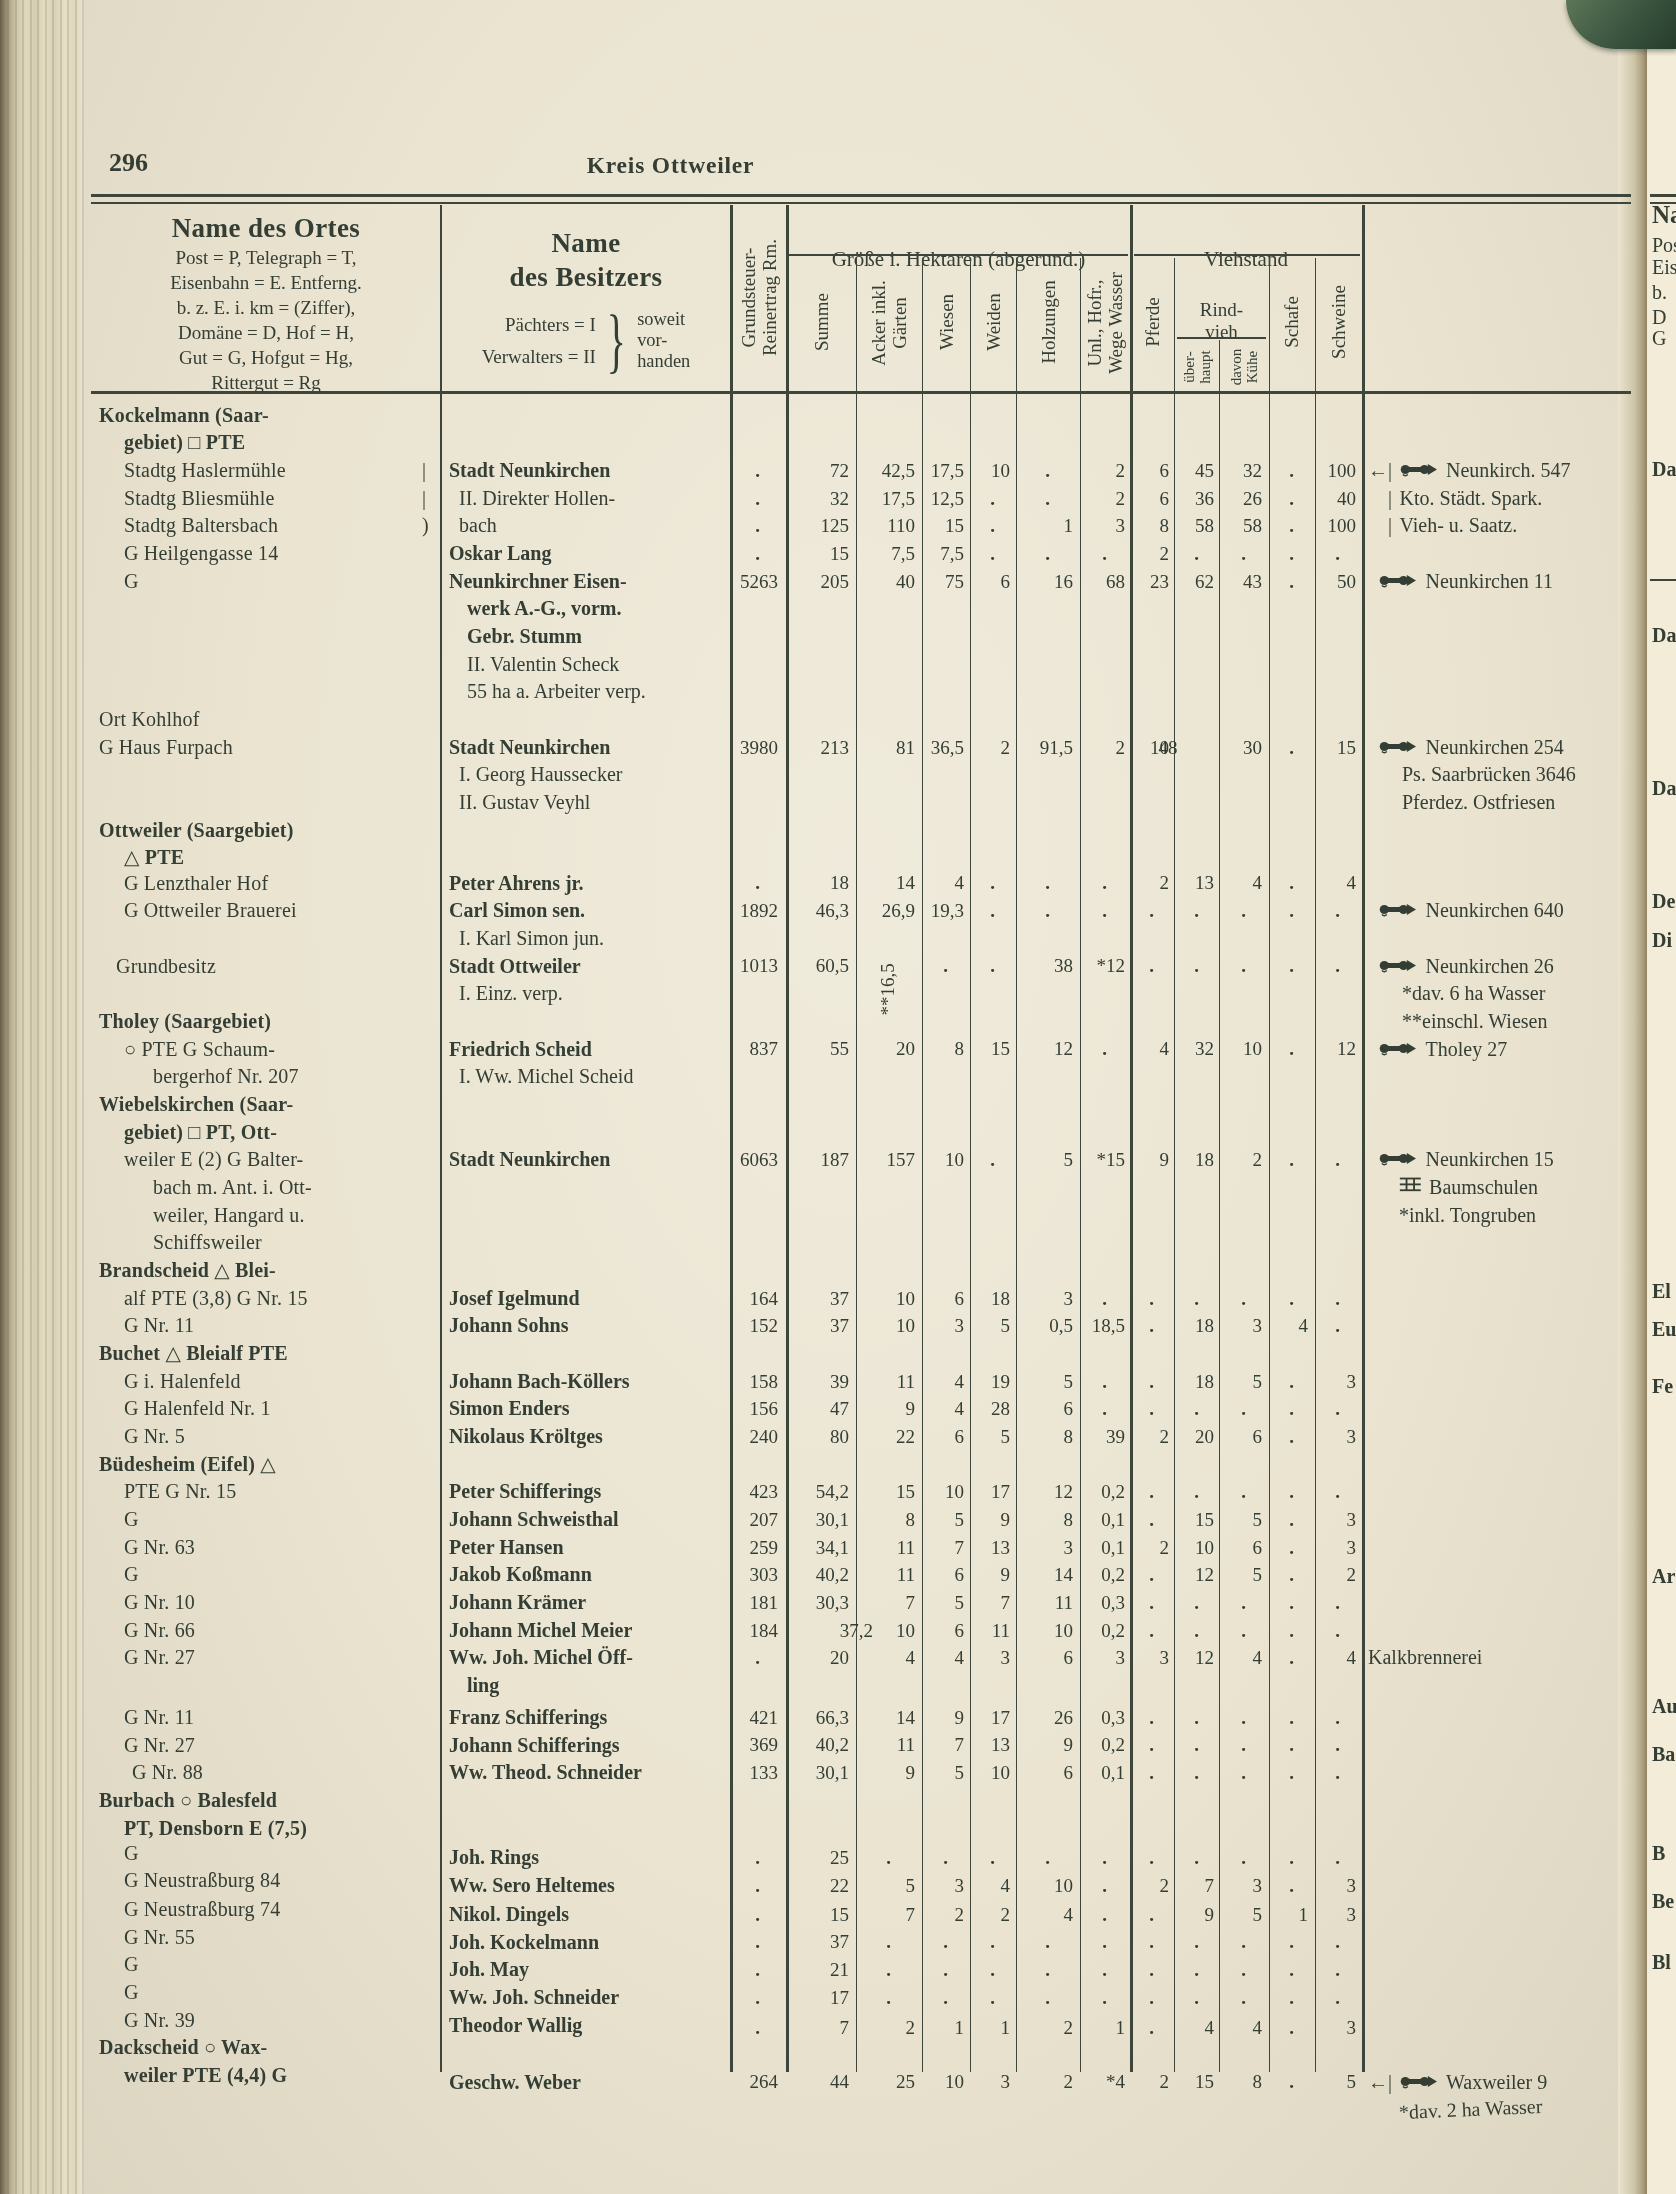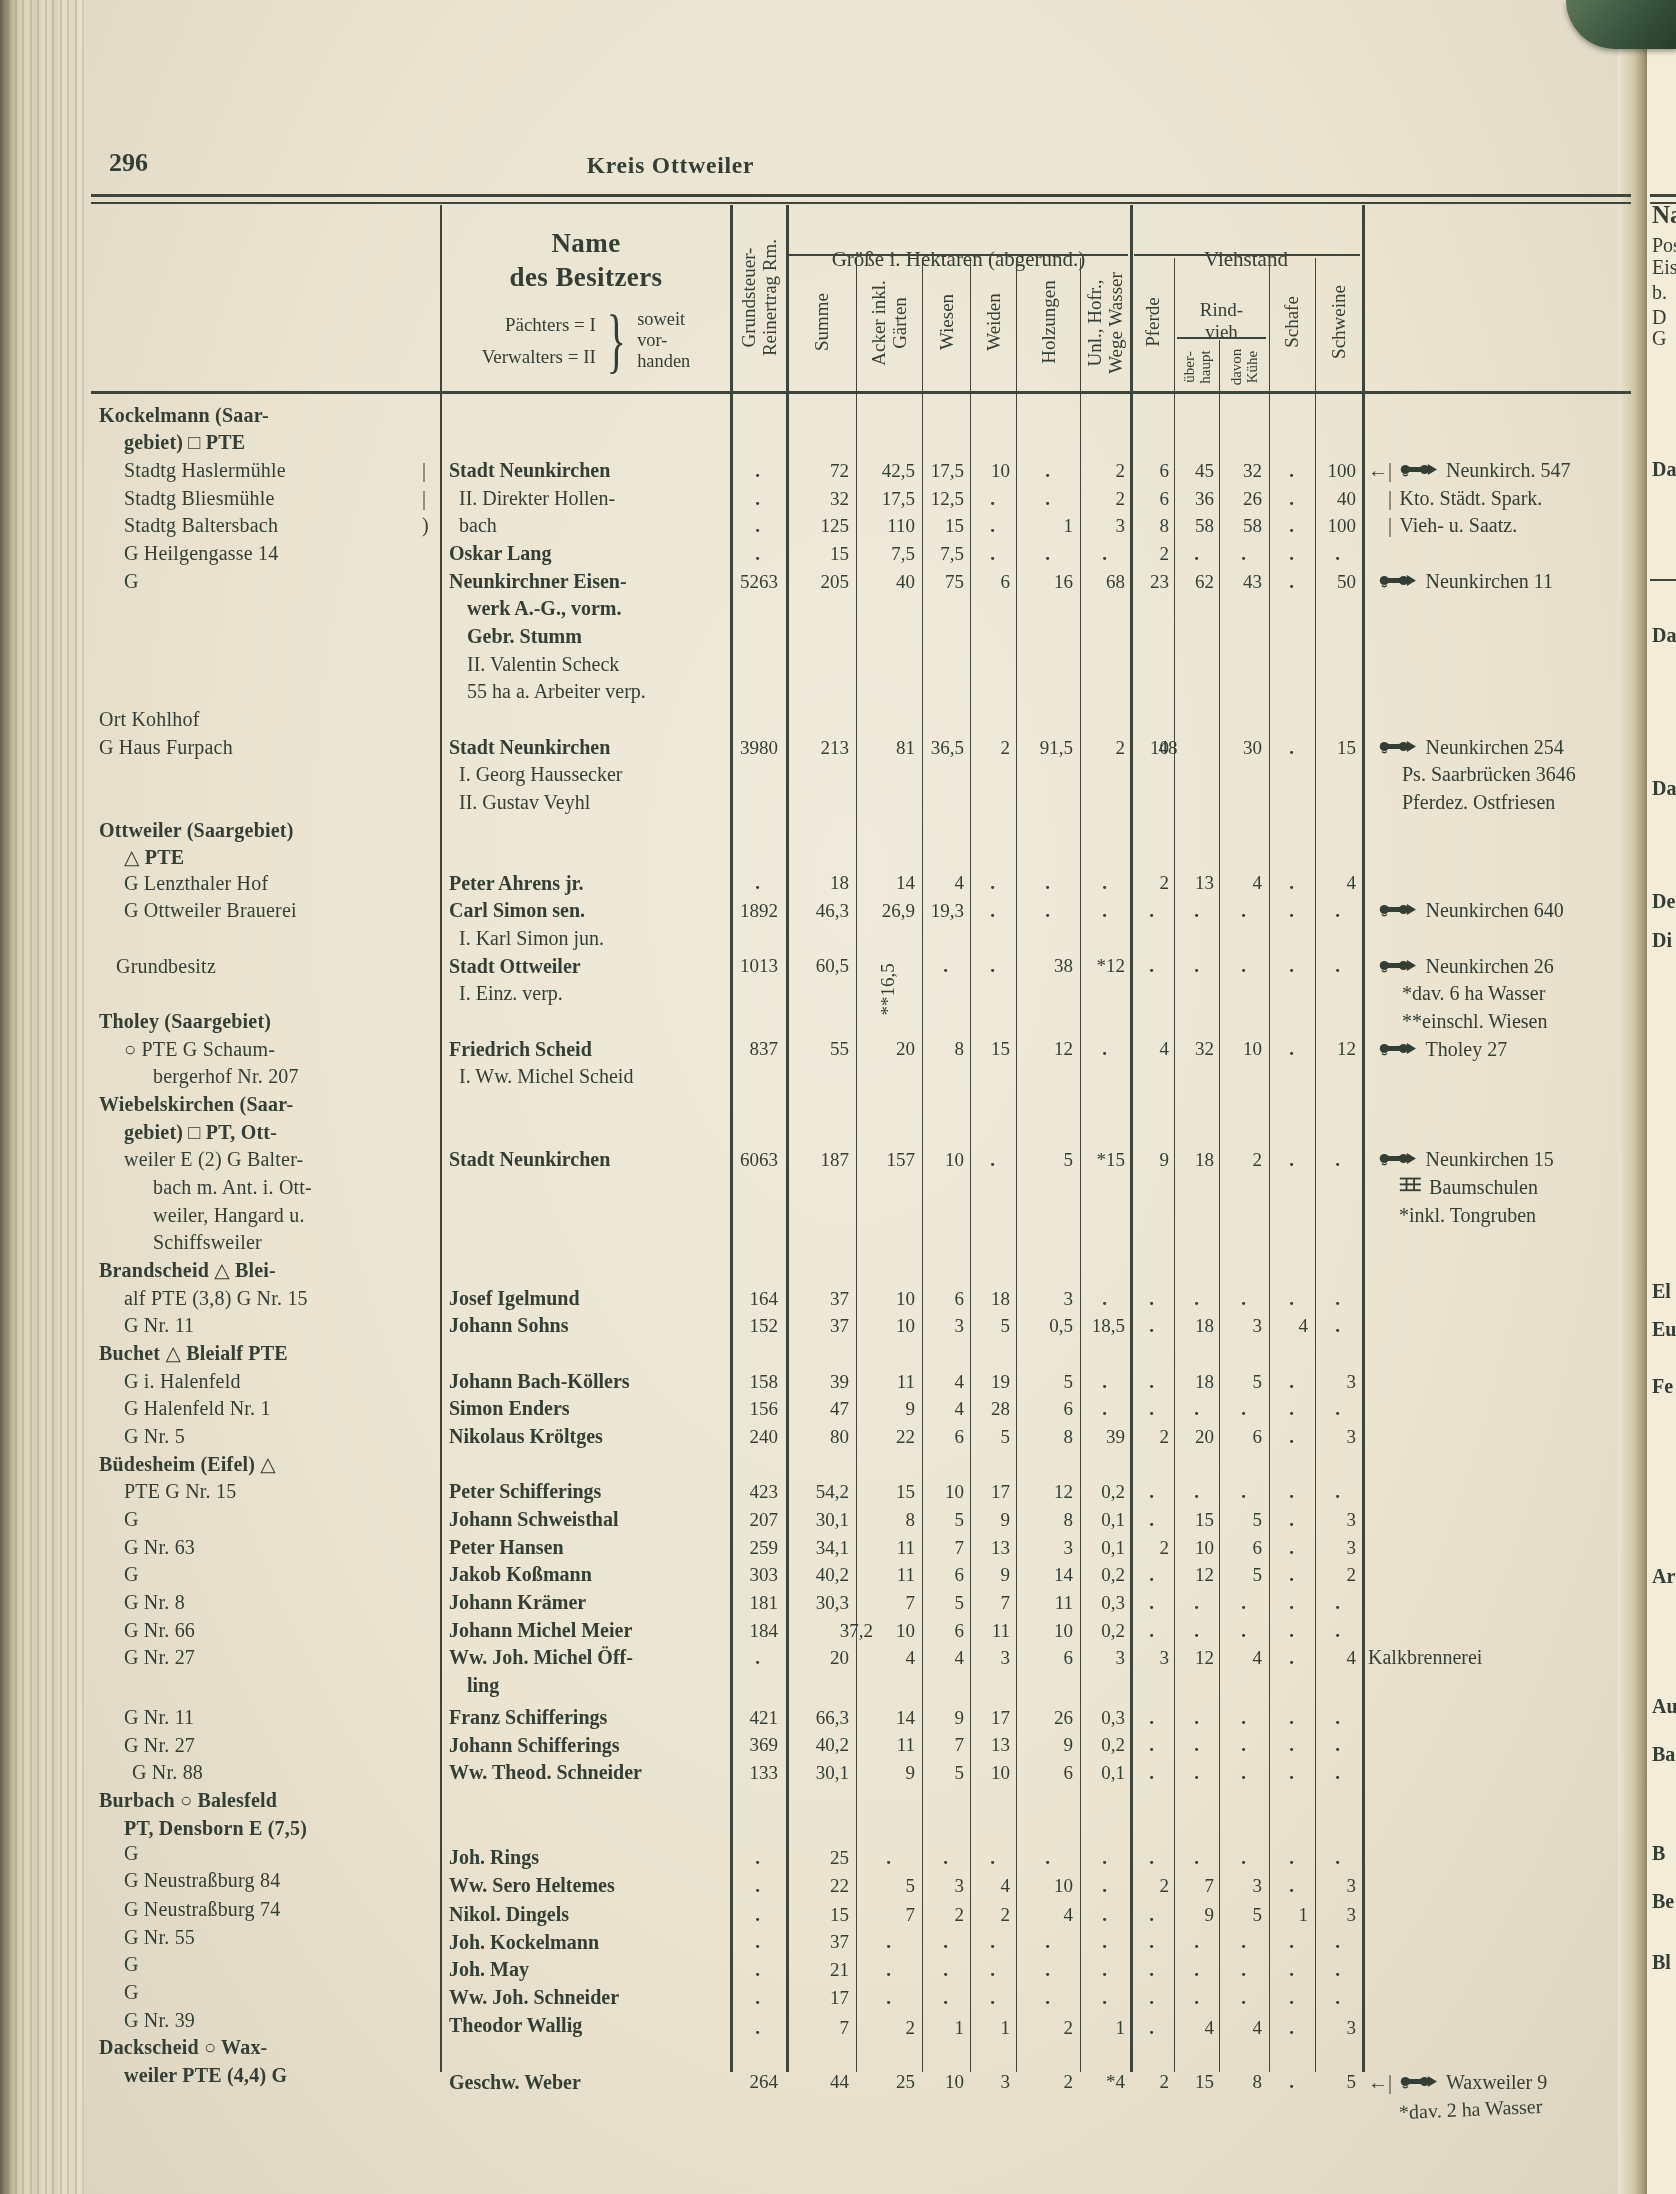--- a/index.html
+++ b/index.html
@@ -48,20 +48,29 @@
   <div class="abs" id="vignette"></div>
   <div class="abs" id="spine"></div>
   <div class="abs" id="spine-lines"></div>
   <div class="abs" id="page-curl"></div>
   <div class="abs" id="next-page"></div>
   <div class="abs" id="cover-corner"></div>
 
   <div class="abs txt b" style="left:109px;top:149px;font-size:26px;">296</div>
   <div class="abs txt b" style="left:503px;top:151px;width:335px;text-align:center;font-size:23.5px;letter-spacing:0.8px;">Kreis Ottweiler</div>
 
+  <div class="abs hbox" style="left:91px;top:211px;width:350px;">
+    <div class="ht1">Name des Ortes</div>
+    <div class="hlg">Post = P,  Telegraph = T,</div>
+    <div class="hlg">Eisenbahn = E. Entferng.</div>
+    <div class="hlg">b. z. E. i. km = (Ziffer),</div>
+    <div class="hlg">Domäne = D,  Hof = H,</div>
+    <div class="hlg">Gut = G,  Hofgut = Hg,</div>
+    <div class="hlg">Rittergut = Rg</div>
+  </div>
 
   <div class="abs hbox" style="left:440px;top:226px;width:292px;">
     <div class="ht1">Name</div>
     <div class="ht1">des Besitzers</div>
     <div class="roles">
       <div class="roleL">
         <div>Pächters = I</div>
         <div>Verwalters = II</div>
       </div>
       <div class="brace">}</div>
@@ -176,21 +185,21 @@
       <div class="abs txt pl" style="left: 124px; top: 1311px;">G  Nr. 11</div>
       <div class="abs txt pl b" style="left: 99px; top: 1339px;">Buchet △ Bleialf PTE</div>
       <div class="abs txt pl" style="left: 124px; top: 1367px;">G  i. Halenfeld</div>
       <div class="abs txt pl" style="left: 124px; top: 1394px;">G  Halenfeld Nr. 1</div>
       <div class="abs txt pl" style="left: 124px; top: 1422px;">G Nr. 5</div>
       <div class="abs txt pl b" style="left: 99px; top: 1450px;">Büdesheim (Eifel) △</div>
       <div class="abs txt pl" style="left: 124px; top: 1477px;">PTE  G  Nr. 15</div>
       <div class="abs txt pl" style="left: 124px; top: 1505px;">G</div>
       <div class="abs txt pl" style="left: 124px; top: 1533px;">G  Nr. 63</div>
       <div class="abs txt pl" style="left: 124px; top: 1560px;">G</div>
-      <div class="abs txt pl" style="left: 124px; top: 1588px;">G  Nr. 8</div>
+      <div class="abs txt pl" style="left: 124px; top: 1588px;">G  Nr. 10</div>
       <div class="abs txt pl" style="left: 124px; top: 1616px;">G  Nr. 66</div>
       <div class="abs txt pl" style="left: 124px; top: 1643px;">G  Nr. 27</div>
       <div class="abs txt pl" style="left: 124px; top: 1703px;">G  Nr. 11</div>
       <div class="abs txt pl" style="left: 124px; top: 1731px;">G  Nr. 27</div>
       <div class="abs txt pl" style="left: 116px; top: 1758px; margin-left: 16px;">G  Nr. 88</div>
       <div class="abs txt pl b" style="left: 99px; top: 1786px;">Burbach ○ Balesfeld</div>
       <div class="abs txt pl b" style="left: 124px; top: 1814px;">PT, Densborn E (7,5)</div>
       <div class="abs txt pl" style="left: 124px; top: 1839px;">G</div>
       <div class="abs txt pl" style="left: 124px; top: 1866px;">G  Neustraßburg 84</div>
       <div class="abs txt pl" style="left: 124px; top: 1895px;">G  Neustraßburg 74</div>

